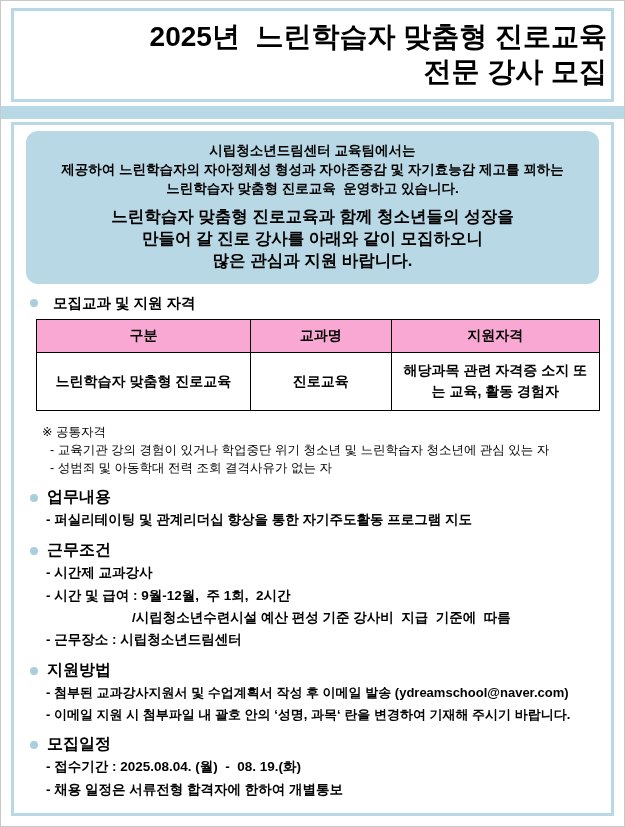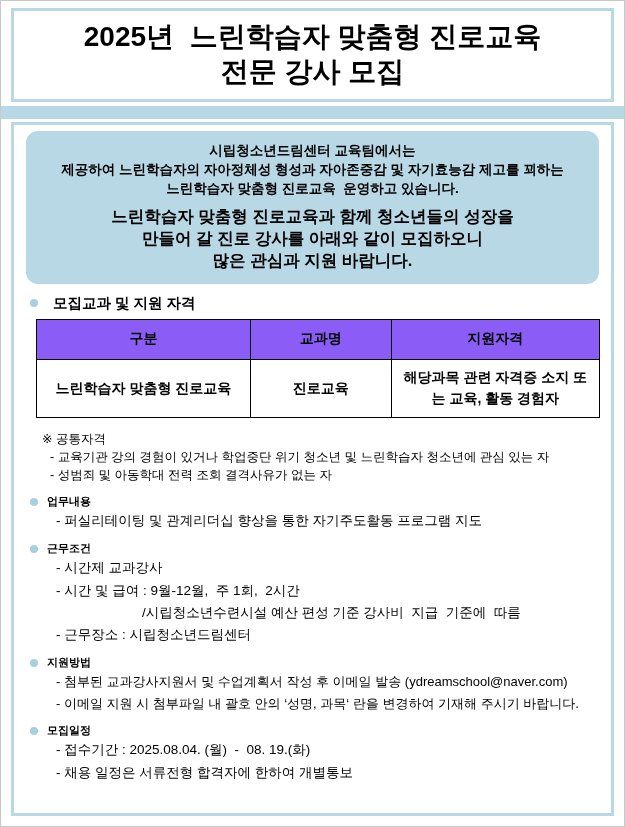--- a/index.html
+++ b/index.html
@@ -13,21 +13,21 @@
     width: 625px; height: 827px;
     border: 1px solid #c8c8c8;
     background: #fff;
     overflow: hidden;
     position: relative;
   }
   .title-box {
     margin: 7px 10px 0 10px;
     border: 3px solid #b7d8e4;
     padding: 8px 4px 10px 4px;
-    text-align: center;
+    text-align: right;
   }
   .title-line {
     font-size: 28px;
     font-weight: 800;
     letter-spacing: 0px;
     line-height: 1.25;
     white-space: pre-wrap;
   }
   .band {
     width: 625px;
@@ -61,21 +61,21 @@
     font-size: 16.5px;
     font-weight: 800;
     line-height: 1.32;
     white-space: pre-wrap;
   }
   .section { margin-top: 10px; }
   .section-header {
     display: flex;
     align-items: center;
     font-weight: 800;
-    font-size: 11px;
+    font-size: 16px;
     padding-left: 6px;
   }
   .section-header.small { font-size: 14.5px; font-weight: 700; gap: 6px; }
   .bullet {
     display: inline-block;
     width: 8px; height: 8px;
     border-radius: 50%;
     background: #a9cfdf;
     margin-right: 9px;
     flex: 0 0 auto;
@@ -85,41 +85,41 @@
     margin: 6px 0 0 12px;
     width: 564px;
     table-layout: fixed;
   }
   .recruit-table th, .recruit-table td {
     border: 1.5px solid #000;
     text-align: center;
     vertical-align: middle;
   }
   .recruit-table th {
-    background: #8b5cf6;
+    background: #f9a8d4;
     font-size: 14px;
     font-weight: 700;
-    height: 40px;
+    height: 33px;
   }
   .recruit-table td {
     font-size: 14px;
     font-weight: 600;
     height: 58px;
     padding: 4px 10px;
     line-height: 1.5;
   }
   .col-1 { width: 38%; }
   .col-2 { width: 25%; }
   .col-3 { width: 37%; margin-left: 25px; }
   .note { margin: 12px 0 0 18px; font-size: 12.5px; font-weight: 500; line-height: 1.45; }
   .note-item { padding-left: 8px; }
   .section-items {
-    margin: 2px 0 0 32px;
+    margin: 2px 0 0 22px;
     font-size: 13.5px;
-    font-weight: 400;
+    font-weight: 700;
     line-height: 1.5;
     white-space: pre-wrap;
   }
   .section-items.tight { font-size: 13px; }
   .indent-deep { padding-left: 86px; }
 </style>
 </head>
 <body>
 
 <div class="page">

